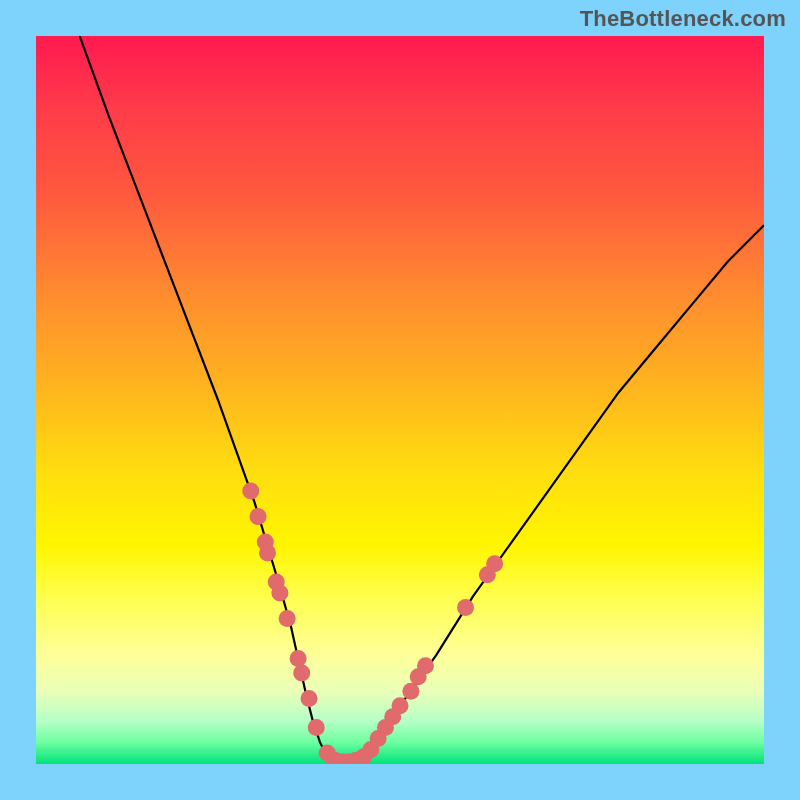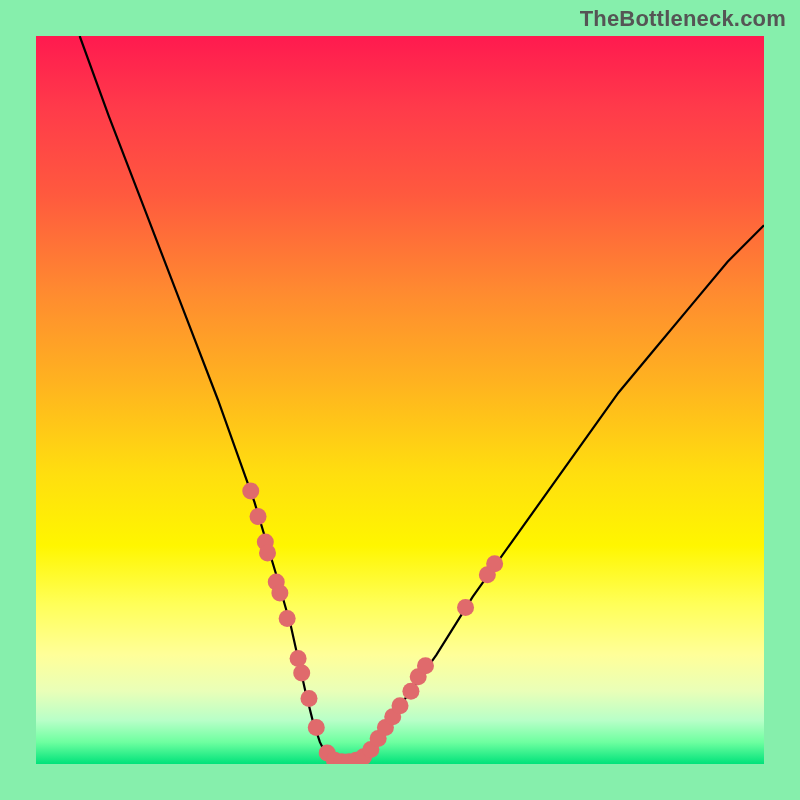--- a/index.html
+++ b/index.html
@@ -9,21 +9,21 @@
     height: 800px;
     background: #000;
     overflow: hidden;
   }
   .frame {
     position: absolute;
     left: 0;
     top: 0;
     width: 800px;
     height: 800px;
-    background: #86efac;
+    background: #7dd3fc;
   }
   .plot {
     position: absolute;
     left: 36px;
     top: 36px;
     width: 728px;
     height: 728px;
     background: linear-gradient(to bottom,
       #ff1a4f 0%,
       #ff3b4a 10%,

